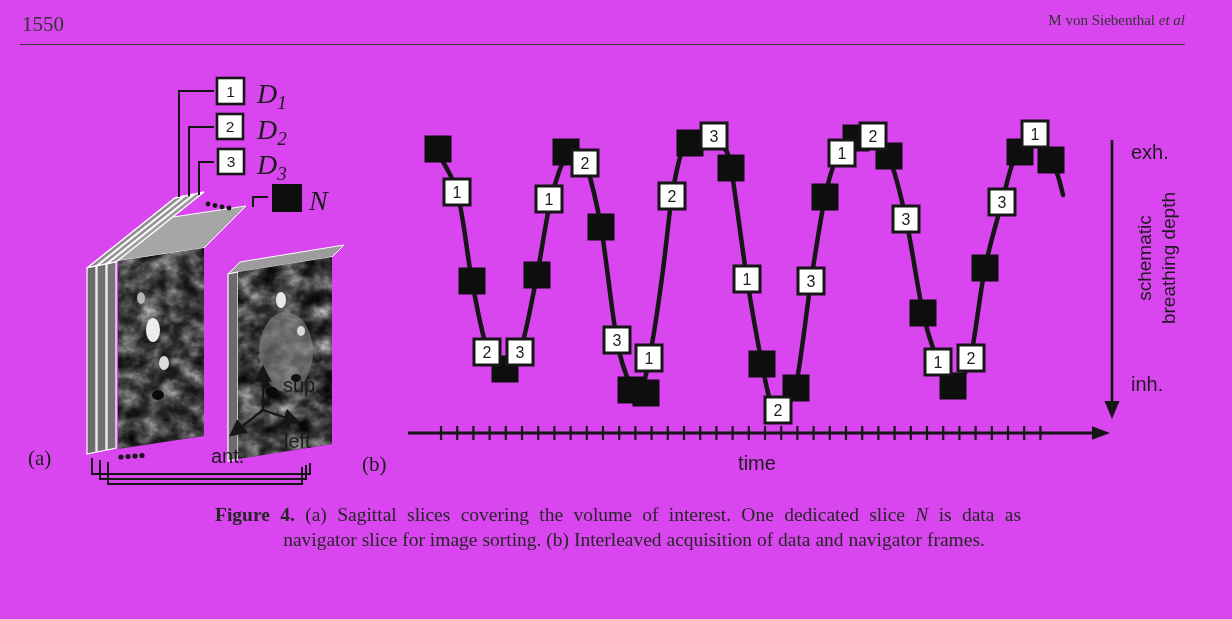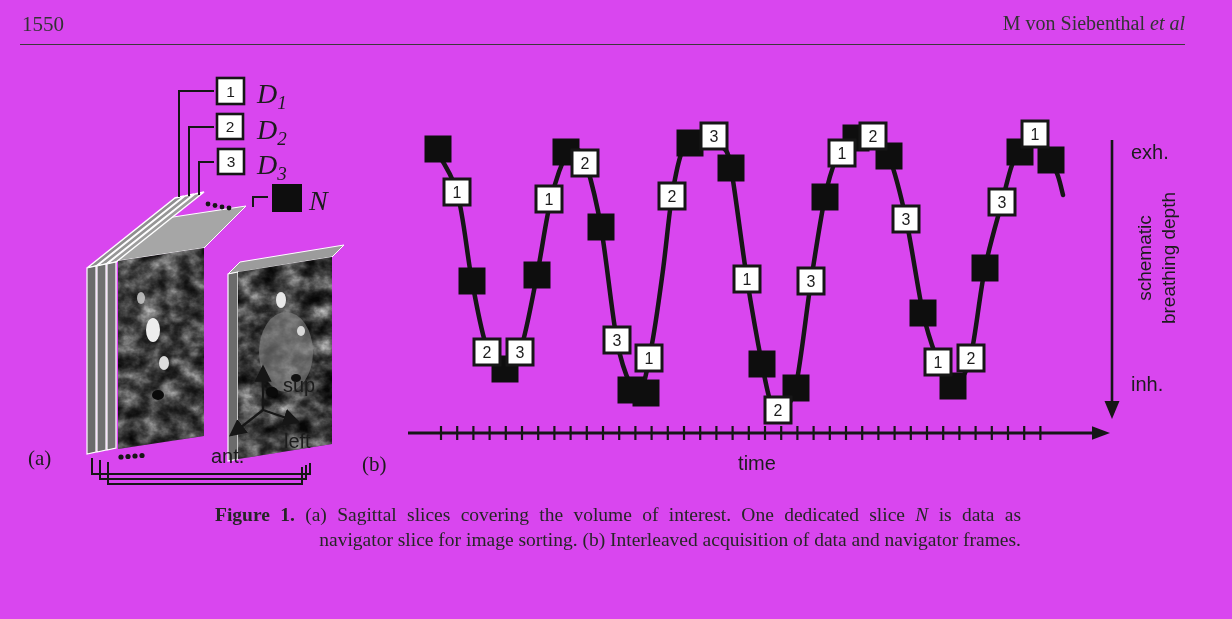--- a/index.html
+++ b/index.html
@@ -1,23 +1,23 @@
 <!DOCTYPE html>
 <html><head>
 <meta charset="utf-8">
 <style>
   html,body{margin:0;padding:0;background:#ffffff;}
   .page{position:relative;width:1232px;height:619px;background:#d946ef;overflow:hidden;
         font-family:"Liberation Serif","DejaVu Serif",serif;color:#222;}
   .hdr-left{position:absolute;left:22px;top:12px;font-size:21px;color:#333;}
-  .hdr-right{position:absolute;right:47px;top:12px;font-size:20px;color:#333;}
+  .hdr-right{position:absolute;right:47px;top:12px;font-size:15px;color:#333;}
   .hdr-rule{position:absolute;left:20px;top:44px;width:1165px;border-top:1.7px solid #3a3a3a;}
   .caption{position:absolute;left:215px;top:503px;width:806px;font-size:19.5px;line-height:24.5px;color:#262626;}
   .cap1{text-align:justify;text-align-last:justify;}
-  .cap2{text-align:right;margin-left:32px;}
+  .cap2{text-align:center;margin-left:32px;}
   svg text{fill:#1c1c1c;}
   .sans20{font-family:"Liberation Sans","DejaVu Sans",sans-serif;font-size:20px;}
   .sans19{font-family:"Liberation Sans","DejaVu Sans",sans-serif;font-size:19px;}
   .serif21{font-family:"Liberation Serif","DejaVu Serif",serif;font-size:21px;}
   .dlab{font-family:"Liberation Serif","DejaVu Serif",serif;font-style:italic;font-size:28px;}
 </style>
 </head>
 <body>
 
 <div class="page">
@@ -250,17 +250,17 @@
       <text class="sans20" x="1131" y="391">inh.</text>
       <text class="sans19" transform="translate(1151,258) rotate(-90)" text-anchor="middle">schematic</text>
       <text class="sans19" transform="translate(1175,258) rotate(-90)" text-anchor="middle">breathing depth</text>
 
       <text class="sans20" x="757" y="470" text-anchor="middle">time</text>
       <text class="serif21" x="362" y="471">(b)</text>
     </g>
   </svg>
 
   <div class="caption">
-    <div class="cap1"><b>Figure 1.</b> <span>(a) Sagittal slices covering the volume of interest.  One dedicated slice</span> <i>N</i> <span>is data as</span></div>
+    <div class="cap1"><b>Figure 4.</b> <span>(a) Sagittal slices covering the volume of interest.  One dedicated slice</span> <i>N</i> <span>is data as</span></div>
     <div class="cap2">navigator slice for image sorting. (b) Interleaved acquisition of data and navigator frames.</div>
   </div>
 
 </div>
 
 </body></html>

